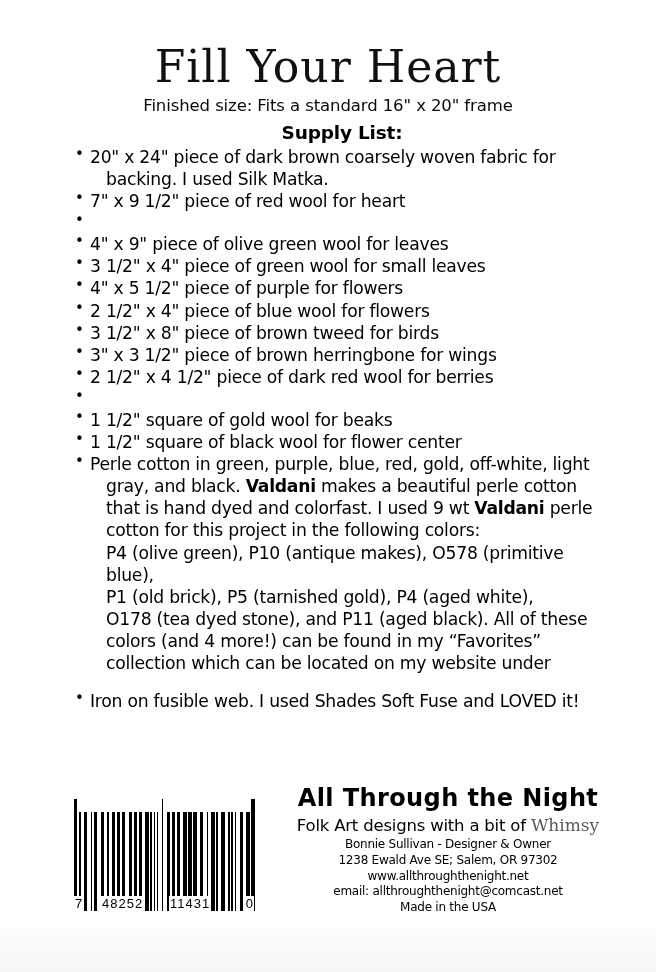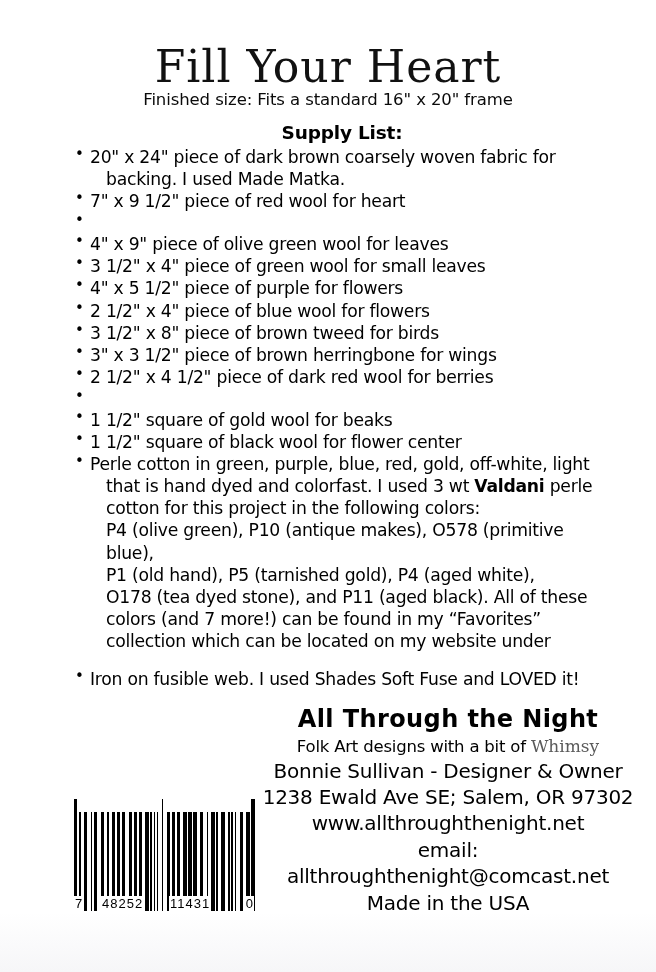--- a/index.html
+++ b/index.html
@@ -45,21 +45,21 @@
     letter-spacing: 1px;
     line-height: 1.02;
     color: #111111;
     margin: 0;
     transform: scaleX(0.98);
   }
   .subtitle {
     font-family: "DejaVu Sans", sans-serif;
     font-size: 16.5px;
     letter-spacing: -0.1px;
-    margin-top: 0;
+    margin-top: 6px;
     color: #0a0a0a;
   }
 
   
   .supply-section {
     position: absolute;
     left: 74px;
     right: 46px;
     top: 122px;
   }
@@ -176,42 +176,42 @@
     margin-bottom: 2px;
   }
   .whimsy {
     font-family: "DejaVu Serif", serif;
     font-size: 17px;
     color: #5a5a5a;
     letter-spacing: 0px;
   }
   .company-line {
     font-family: "DejaVu Sans", sans-serif;
-    font-size: 20px;
+    font-size: 12px;
     letter-spacing: -0.25px;
     line-height: 1.32;
   }
 </style>
 </head>
 <body>
 
 <div class="page">
 
   <div class="title-block">
     <h1 class="main-title">Fill Your Heart</h1>
     <div class="subtitle">Finished size:  Fits a standard 16" x 20" frame</div>
   </div>
 
   <div class="supply-section">
     <div class="supply-heading">Supply List:</div>
 
     <ul class="supply-list">
       <li>
         <span>20" x 24" piece of dark brown coarsely woven fabric for</span>
-        <span class="cont-line">backing.  I used Made Matka.</span>
+        <span class="cont-line">backing.  I used Silk Matka.</span>
       </li>
       <li>
         <span>7" x 9 1/2" piece of red wool for heart</span>
       </li>
       <li class="empty-item">
         <span></span>
       </li>
       <li>
         <span>4" x 9" piece of olive green wool for leaves</span>
       </li>
@@ -238,26 +238,27 @@
       </li>
       <li>
         <span>1 1/2" square of gold wool for beaks</span>
       </li>
       <li>
         <span>1 1/2" square of black wool for flower center</span>
       </li>
 
       <li>
         <span>Perle cotton in green, purple, blue, red, gold, off-white, light</span>
-        <span class="cont-line"><span>that is hand dyed and colorfast.  I used 3 wt </span><span class="bold">Valdani</span><span> perle</span></span>
+        <span class="cont-line"><span>gray, and black.  </span><span class="bold">Valdani</span><span> makes a beautiful perle cotton</span></span>
+        <span class="cont-line"><span>that is hand dyed and colorfast.  I used 9 wt </span><span class="bold">Valdani</span><span> perle</span></span>
         <span class="cont-line">cotton for this project in the following colors:</span>
         <span class="cont-line">P4 (olive green), P10 (antique makes), O578 (primitive blue),</span>
-        <span class="cont-line">P1 (old hand), P5 (tarnished gold), P4 (aged white),</span>
+        <span class="cont-line">P1 (old brick), P5 (tarnished gold), P4 (aged white),</span>
         <span class="cont-line">O178 (tea dyed stone), and P11 (aged black).  All of these</span>
-        <span class="cont-line">colors (and 7 more!) can be found in my “Favorites”</span>
+        <span class="cont-line">colors (and 4 more!) can be found in my “Favorites”</span>
         <span class="cont-line">collection which can be located on my website under</span>
       </li>
 
       <div class="spacer-gap"></div>
 
       <li>
         <span>Iron on fusible web.  I used Shades Soft Fuse and LOVED it!</span>
       </li>
     </ul>
   </div>

